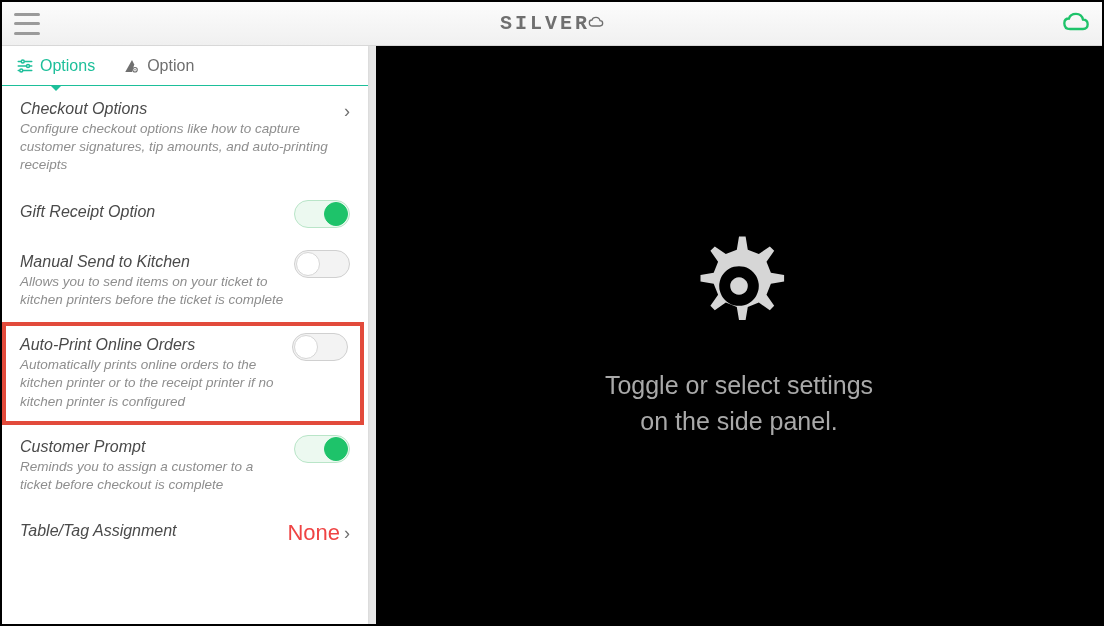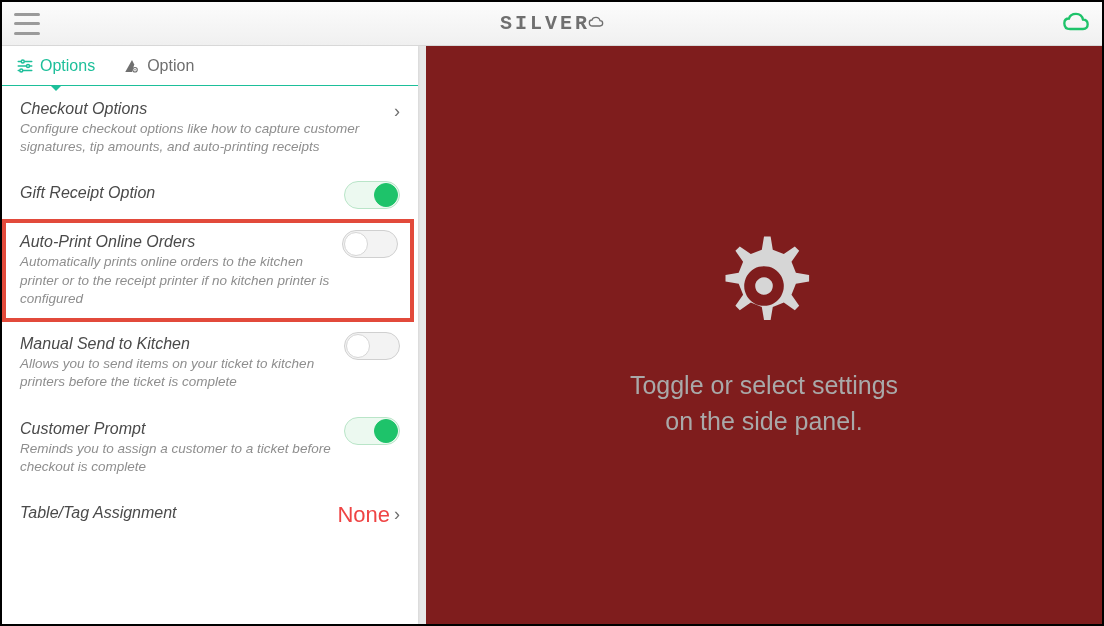--- a/index.html
+++ b/index.html
@@ -57,21 +57,21 @@
     width: 28px; height: 20px;
   }
   
   .body {
     flex: 1;
     display: flex;
     min-height: 0;
   }
   
   .side {
-    width: 416px;
+    width: 366px;
     background: #fff;
     display: flex;
     flex-direction: column;
     box-shadow: 1px 0 2px rgba(0,0,0,0.08);
   }
   .tabs {
     display: flex;
     border-bottom: 1px solid #1dbf9a;
     height: 40px;
   }
@@ -165,21 +165,21 @@
     border-color: #1ec36a;
   }
   .value-text {
     color: #ef4444;
     font-size: 22px;
     margin-right: 4px;
   }
   
   .main {
     flex: 1;
-    background: #7f1d1d;
+    background: #000000;
     display: flex;
     flex-direction: column;
     align-items: center;
     justify-content: center;
     color: #bcbcbc;
     margin-left: 8px;
   }
   .gear-big {
     width: 110px; height: 110px;
     margin-bottom: 26px;
@@ -257,35 +257,35 @@
           <div class="setting">
             <div class="setting-text">
               <div class="setting-title">Gift Receipt Option</div>
             </div>
             <div class="setting-control">
               <div class="toggle on">
                 <div class="knob"></div>
               </div>
             </div>
           </div>
-          <div class="setting highlight">
-            <div class="setting-text">
-              <div class="setting-title">Auto-Print Online Orders</div>
-              <div class="setting-desc">Automatically prints online orders to the kitchen printer or to the receipt printer if no kitchen printer is configured</div>
+          <div class="setting">
+            <div class="setting-text">
+              <div class="setting-title">Manual Send to Kitchen</div>
+              <div class="setting-desc">Allows you to send items on your ticket to kitchen printers before the ticket is complete</div>
             </div>
             <div class="setting-control">
               <div class="toggle">
                 <div class="knob"></div>
               </div>
             </div>
           </div>
-          <div class="setting">
-            <div class="setting-text">
-              <div class="setting-title">Manual Send to Kitchen</div>
-              <div class="setting-desc">Allows you to send items on your ticket to kitchen printers before the ticket is complete</div>
+          <div class="setting highlight">
+            <div class="setting-text">
+              <div class="setting-title">Auto-Print Online Orders</div>
+              <div class="setting-desc">Automatically prints online orders to the kitchen printer or to the receipt printer if no kitchen printer is configured</div>
             </div>
             <div class="setting-control">
               <div class="toggle">
                 <div class="knob"></div>
               </div>
             </div>
           </div>
           <div class="setting">
             <div class="setting-text">
               <div class="setting-title">Customer Prompt</div>

